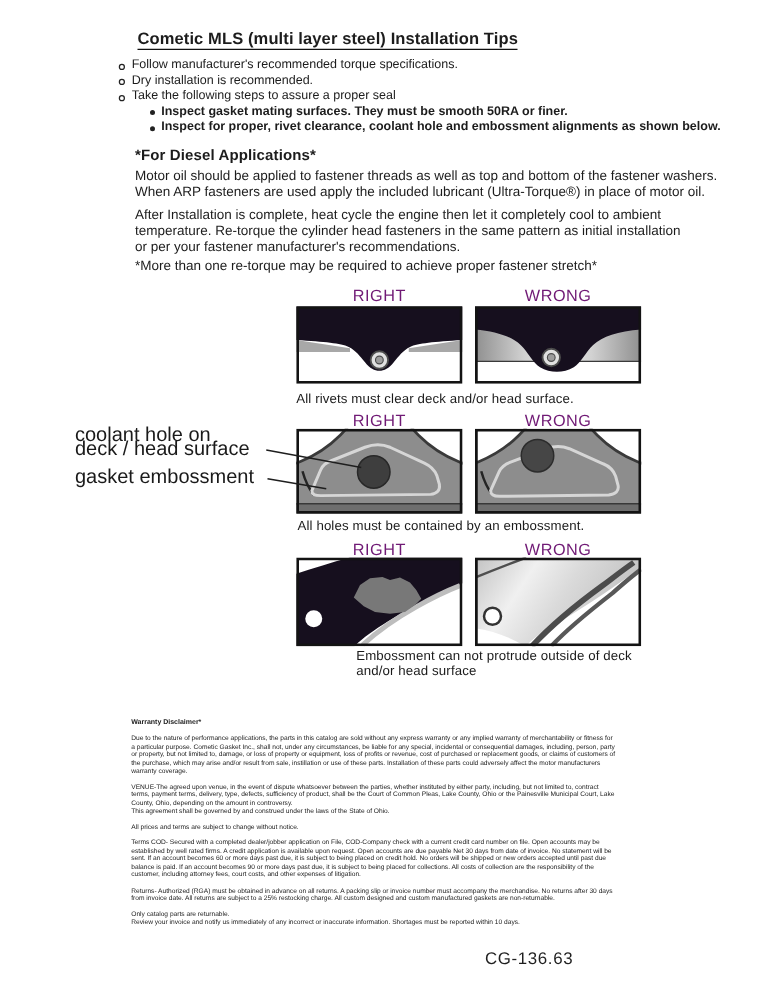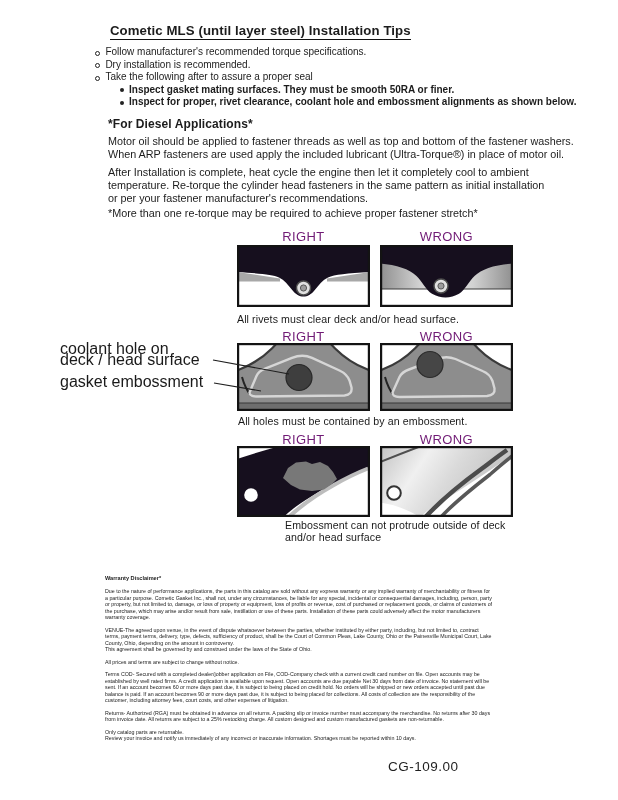--- a/index.html
+++ b/index.html
@@ -46,34 +46,34 @@
   .legal{left:105px;top:575px;width:388px;color:#222;}
   .legal h4{font-size:5.6px;margin:0 0 7px 0;font-weight:bold;}
   .legal p{font-size:5.3px;line-height:6.5px;margin:0 0 6px 0;}
   .legal p.pre{white-space:pre-line;}
   
   .pagenum{left:388px;top:759px;font-size:13.5px;letter-spacing:.5px;color:#1f1f1f;}
 </style>
 </head>
 <body>
 
-<div class="abs title">Cometic MLS (until layer steel) Installation Tips</div>
+<div class="abs title">Cometic MLS (multi layer steel) Installation Tips</div>
 
 <div class="abs bullets">
   <div class="brow">
     <span class="mk open"></span>
     <span>Follow manufacturer's recommended torque specifications.</span>
   </div>
   <div class="brow">
     <span class="mk open"></span>
     <span>Dry installation is recommended.</span>
   </div>
   <div class="brow">
     <span class="mk open"></span>
-    <span>Take the following after to assure a proper seal</span>
+    <span>Take the following steps to assure a proper seal</span>
   </div>
   <div class="brow sub">
     <span class="mk fill"></span>
     <span>Inspect gasket mating surfaces.  They must be smooth 50RA or finer.</span>
   </div>
   <div class="brow sub">
     <span class="mk fill"></span>
     <span>Inspect for proper, rivet clearance, coolant hole and embossment alignments as shown below.</span>
   </div>
 </div>
@@ -198,13 +198,13 @@
   <p>Due to the nature of performance applications, the parts in this catalog are sold without any express warranty or any implied warranty of merchantability or fitness for a particular purpose.  Cometic Gasket Inc., shall not, under any circumstances, be liable for any special, incidental or consequential damages, including, person, party or property, but not limited to, damage, or loss of property or equipment, loss of profits or revenue, cost of purchased or replacement goods, or claims of customers of the purchase, which may arise and/or result from sale, instillation or use of these parts.  Installation of these parts could adversely affect the motor manufacturers warranty coverage.</p>
   <p class="pre">VENUE-The agreed upon venue, in the event of dispute whatsoever between the parties, whether instituted by either party, including, but not limited to, contract terms, payment terms, delivery, type, defects, sufficiency of product, shall be the Court of Common Pleas, Lake County, Ohio or the Painesville Municipal Court, Lake County, Ohio, depending on the amount in controversy.
 This agreement shall be governed by and construed under the laws of the State of Ohio.</p>
   <p>All prices and terms are subject to change without notice.</p>
   <p>Terms COD- Secured with a completed dealer/jobber application on File, COD-Company check with a current credit card number on file.  Open accounts may be established by well rated firms.  A credit application is available upon request.  Open accounts are due payable Net 30 days from date of invoice.  No statement will be sent.  If an account becomes 60 or more days past due, it is subject to being placed on credit hold.  No orders will be shipped or new orders accepted until past due balance is paid.  If an account becomes 90 or more days past due, it is subject to being placed for collections.  All costs of collection are the responsibility of the customer, including attorney fees, court costs, and other expenses of litigation.</p>
   <p>Returns- Authorized (RGA) must be obtained in advance on all returns.  A packing slip or invoice number must accompany the merchandise.  No returns after 30 days from invoice date.  All returns are subject to a 25% restocking charge.  All custom designed and custom manufactured gaskets are non-returnable.</p>
   <p class="pre">Only catalog parts are returnable.
 Review your invoice and notify us immediately of any incorrect or inaccurate information.  Shortages must be reported within 10 days.</p>
 </div>
 
-<div class="abs pagenum">CG-109.00</div>
+<div class="abs pagenum">CG-136.63</div>
 
 </body></html>

